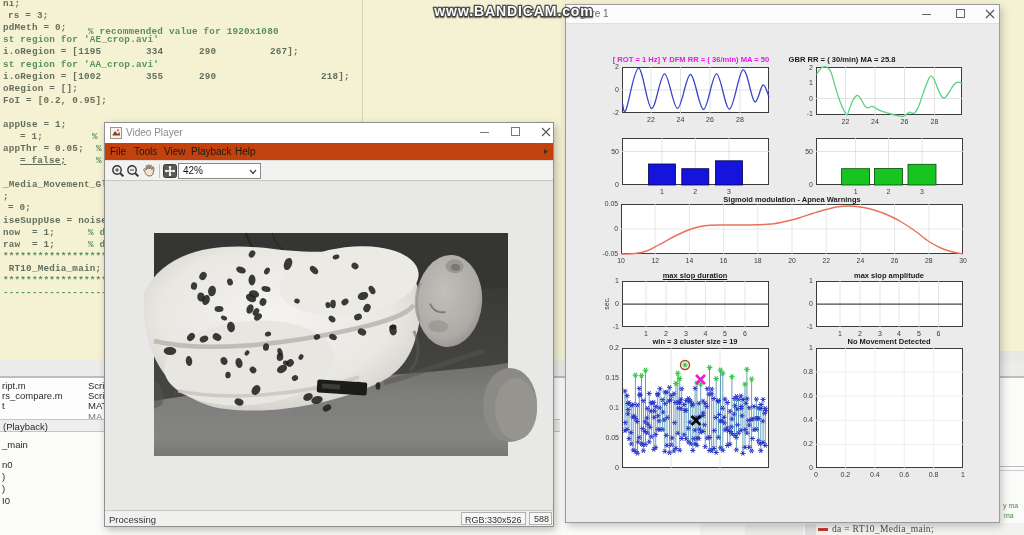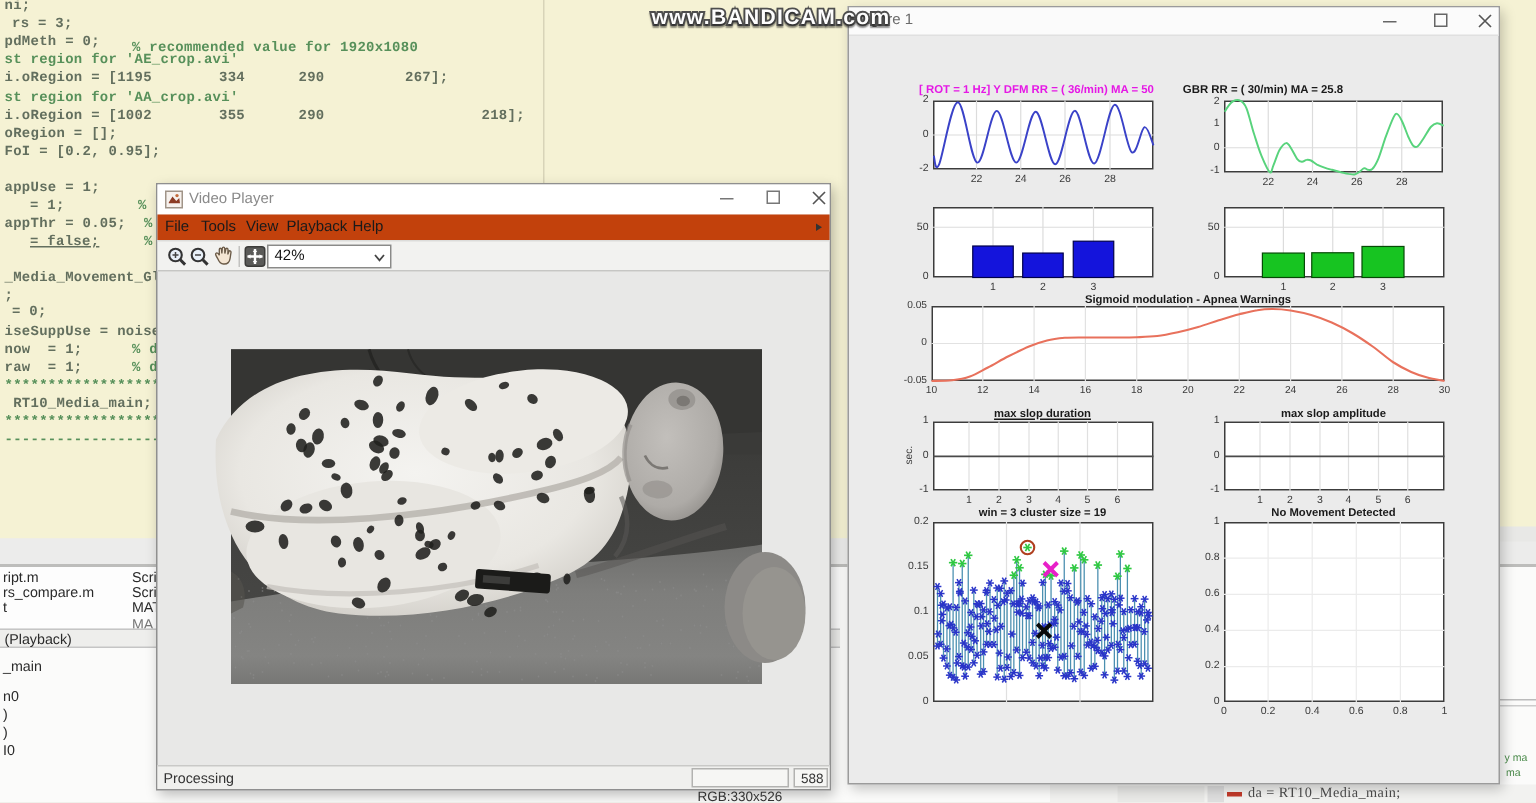--- a/index.html
+++ b/index.html
@@ -130,21 +130,21 @@
   <div class="abs" style="left:73px;top:2px;width:83px;height:16px;background:#fff;border:1px solid #8a8a88;font-size:10px;color:#111;">
           <span style="position:absolute;left:4px;top:1px;">42%</span>
           <svg style="left:70px;top:5px;" width="8" height="6" viewBox="0 0 8 6">
             <path d="M1 1 L4 4.5 L7 1" fill="none" stroke="#444" stroke-width="1.2"></path>
           </svg>
         </div>
  </div>
  <div class="abs" style="left:0;top:387px;width:448px;height:16px;background:#f0f0ee;border-top:1px solid #c9c9c7;font-size:9px;color:#333;">
   <span style="position:absolute;left:4px;top:3px;font-size:9.5px;">Processing</span>
   <div class="abs" style="left:356px;top:1px;width:65px;height:13px;background:#f6f6f4;border:1px solid #b2b2b0;">
-          <span style="position:absolute;left:3px;top:13px;font-size:9px;text-align:right;">RGB:330x526</span>
+          <span style="position:absolute;left:3px;top:2px;font-size:9px;text-align:right;">RGB:330x526</span>
         </div>
   <div class="abs" style="left:424px;top:1px;width:23px;height:13px;background:#f6f6f4;border:1px solid #b2b2b0;">
           <span style="position:absolute;left:4px;top:1px;font-size:9px;">588</span>
         </div>
  </div>
 </div>
 <svg style="left:154px;top:233px;" width="354" height="223" viewBox="0 0 354 223">
 <defs>
 <linearGradient id="bgv" x1="0" y1="0" x2="0" y2="1">
           <stop offset="0%" stop-color="#353533"></stop>

